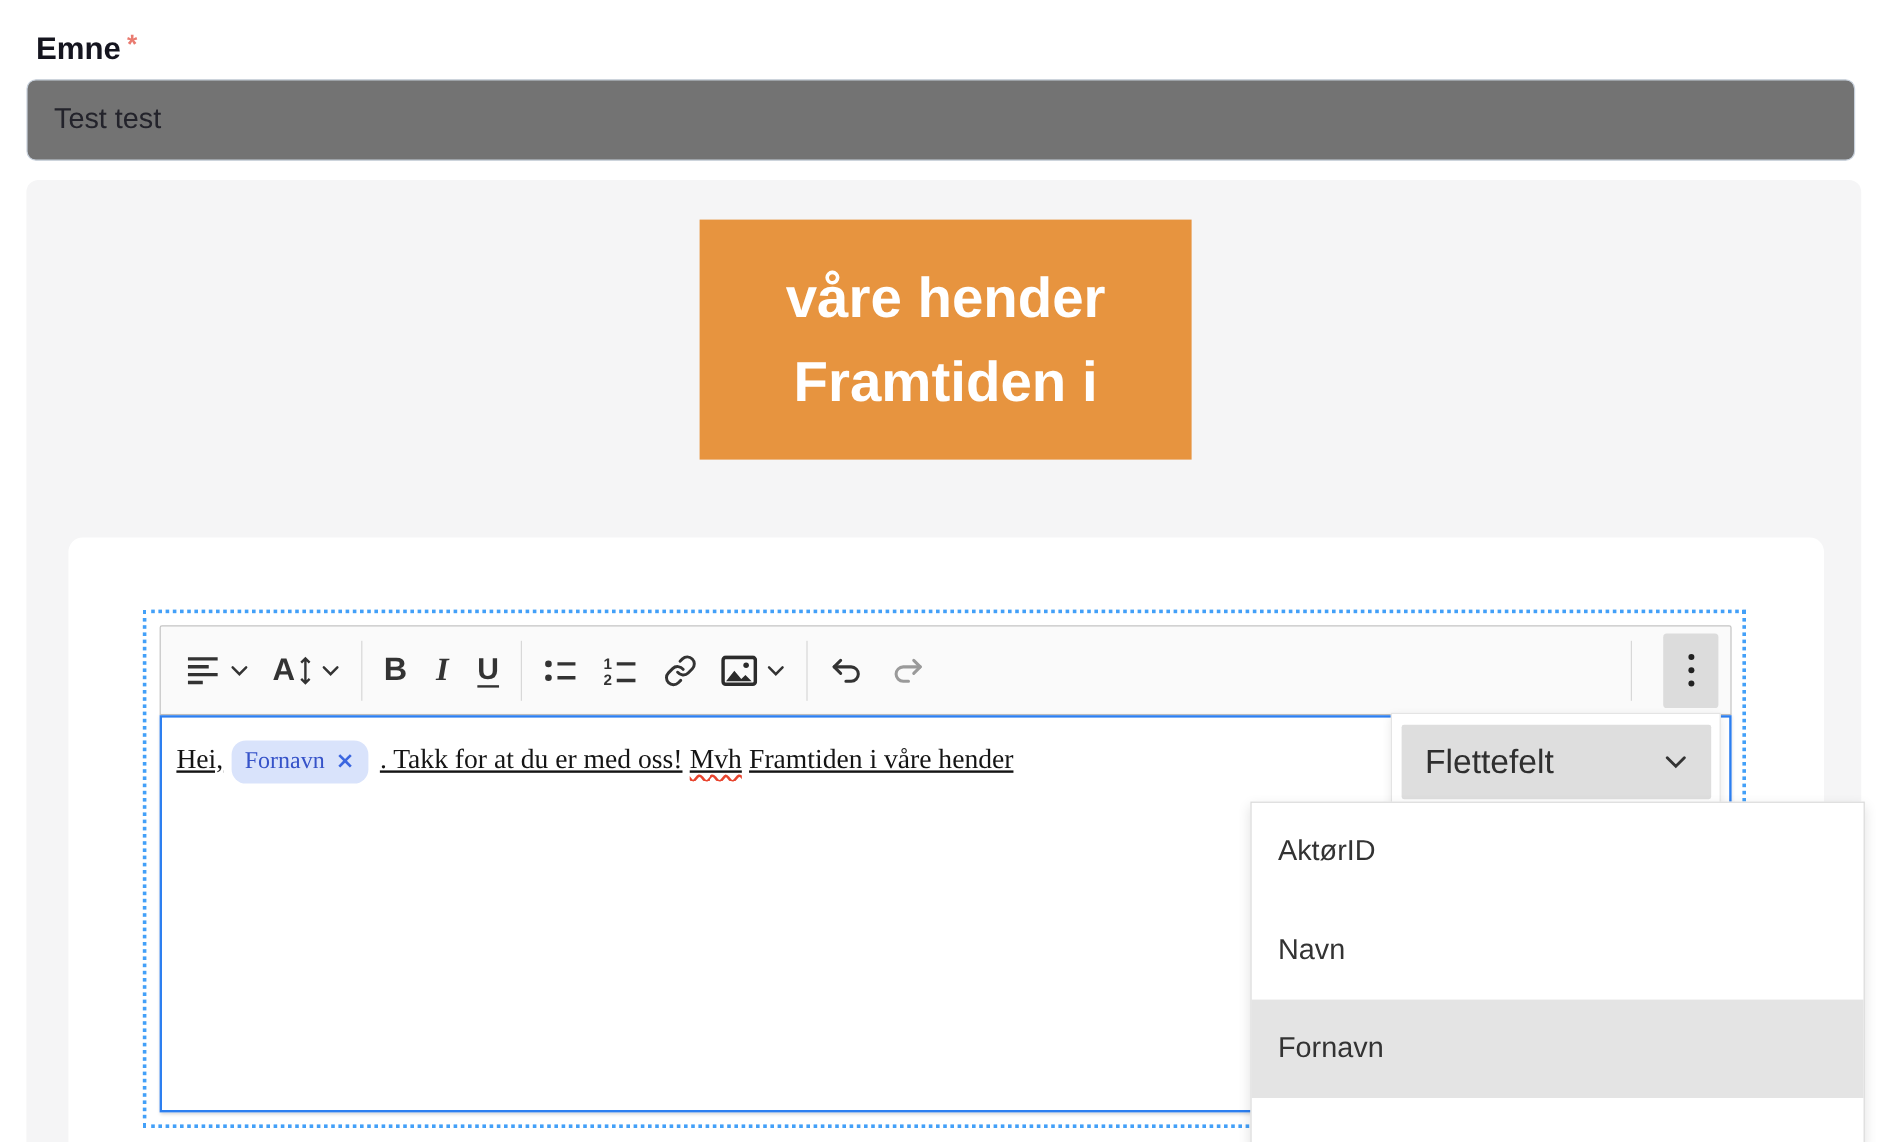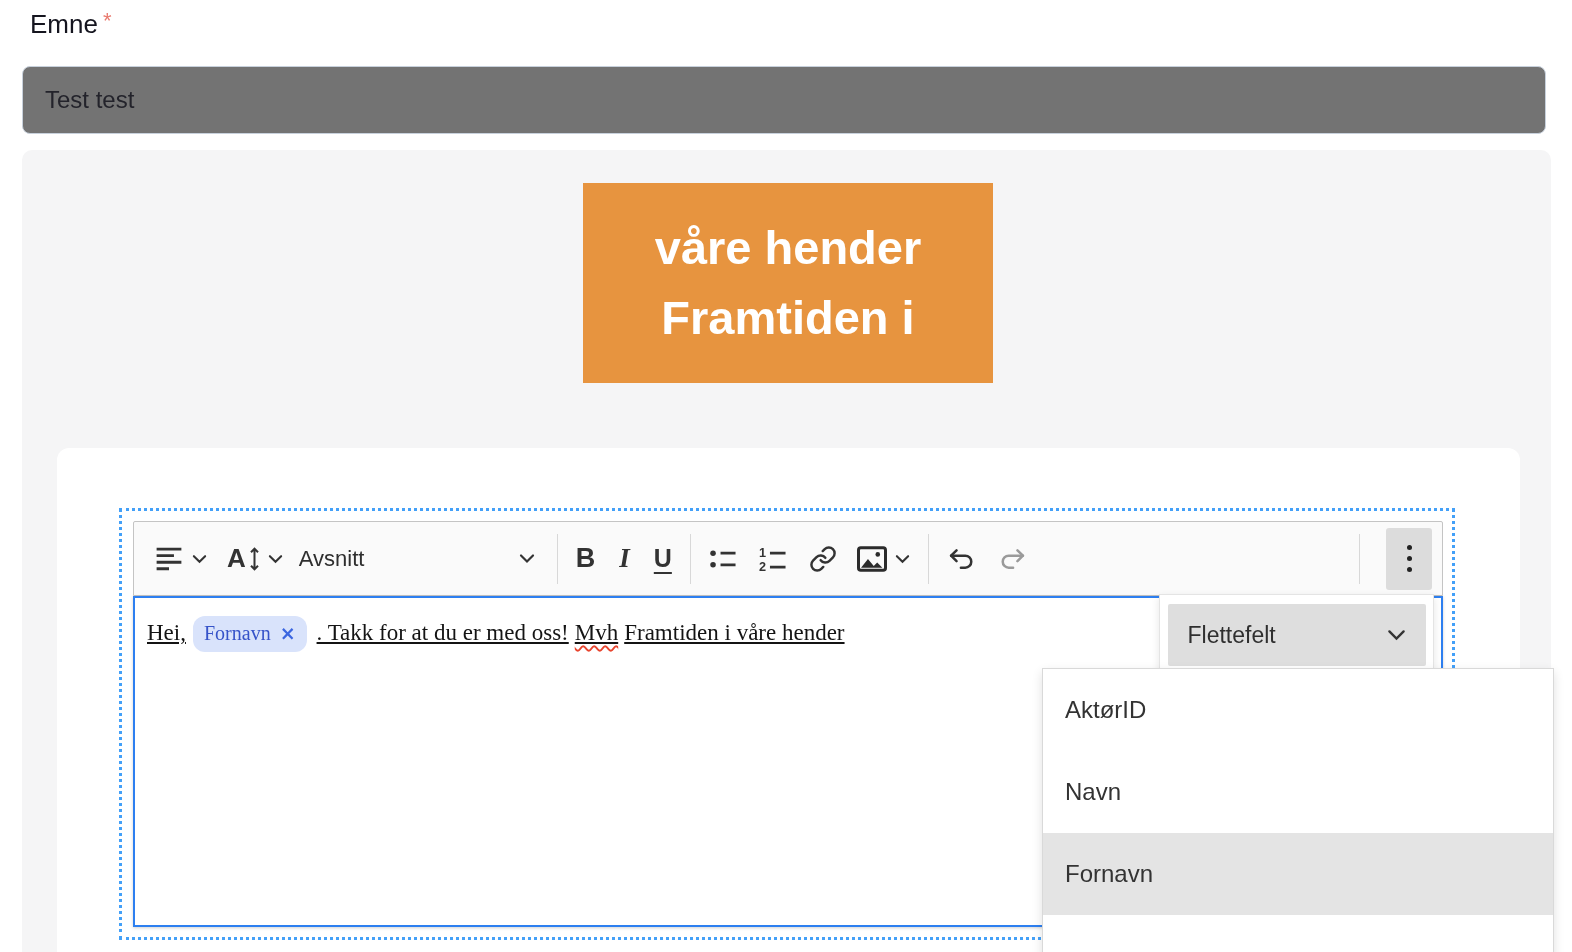--- a/index.html
+++ b/index.html
@@ -4,22 +4,22 @@
 <style>
   * { box-sizing: border-box; }
   html,body { margin:0; padding:0; }
   body {
     width:1572px; height:952px; position:relative; overflow:hidden;
     background:#ffffff; font-family:"Liberation Sans", sans-serif;
   }
 
   
   .subject-label {
-    position:absolute; left:30px; top:8px;
-    font-size:26px; font-weight:400; color:#15151f;
+    position:absolute; left:30px; top:24px;
+    font-size:26px; font-weight:700; color:#15151f;
   }
   .req-mark { color:#e97b70; font-size:22px; vertical-align:5px; margin-left:5px; }
   .subject-input {
     position:absolute; left:22px; top:66px; width:1524px; height:68px;
     border:1px solid #c8d1dc; border-radius:8px; background:#737373;
     padding:0 22px; font-size:24px; color:#23232b;
     font-family:"Liberation Sans", sans-serif; outline:none;
   }
 
   
@@ -92,21 +92,21 @@
 
   
   .flette-balloon {
     position:absolute; left:1159px; top:594px; width:275px; height:80px;
     background:#fff; border:1px solid #e4e4e4; box-shadow:0 3px 8px rgba(0,0,0,.10);
     display:flex; justify-content:center; z-index:20;
   }
   .flette-btn {
     margin-top:9px; width:258px; height:62px; background:#dedede; border:none;
     border-radius:2px; display:flex; align-items:center; justify-content:space-between;
-    padding:0 20px; font-size:23px; color:#2f2f2f; cursor:pointer;
+    padding:0 20px; font-size:28px; color:#2f2f2f; cursor:pointer;
     font-family:"Liberation Sans", sans-serif;
   }
 
   
   .options-panel {
     position:absolute; left:1042px; top:668px; width:512px; height:290px;
     background:#fff; border:1px solid #d9d9d9;
     box-shadow:0 4px 10px rgba(0,0,0,.12); z-index:30;
   }
   .option-item {
@@ -158,28 +158,20 @@
               <path d="M5.5 3v20M2 6.2l3.5-3.5L9 6.2M2 19.8l3.5 3.5L9 19.8"></path>
             </svg>
           </span>
           <span>
             <svg width="15" height="10" viewBox="0 0 16 10" fill="none" stroke="#333" stroke-width="2.2" stroke-linecap="round">
                 <path d="M2 2l6 6 6-6"></path>
               </svg>
           </span>
         </button>
 
-        <button class="tb-btn heading-btn">
-          <span>Avsnitt</span>
-          <span>
-            <svg width="16" height="11" viewBox="0 0 16 10" fill="none" stroke="#333" stroke-width="2.2" stroke-linecap="round">
-                <path d="M2 2l6 6 6-6"></path>
-              </svg>
-          </span>
-        </button>
 
         <span class="tb-sep"></span>
 
         <button class="tb-btn">
           <span class="glyph-b">B</span>
         </button>
         <button class="tb-btn">
           <span class="glyph-i">I</span>
         </button>
         <button class="tb-btn">

